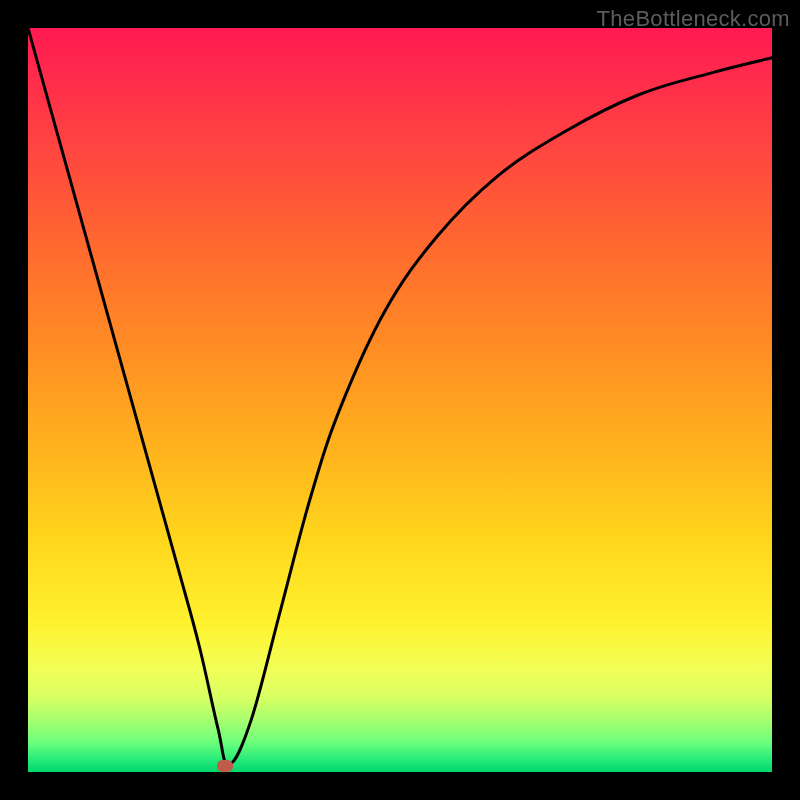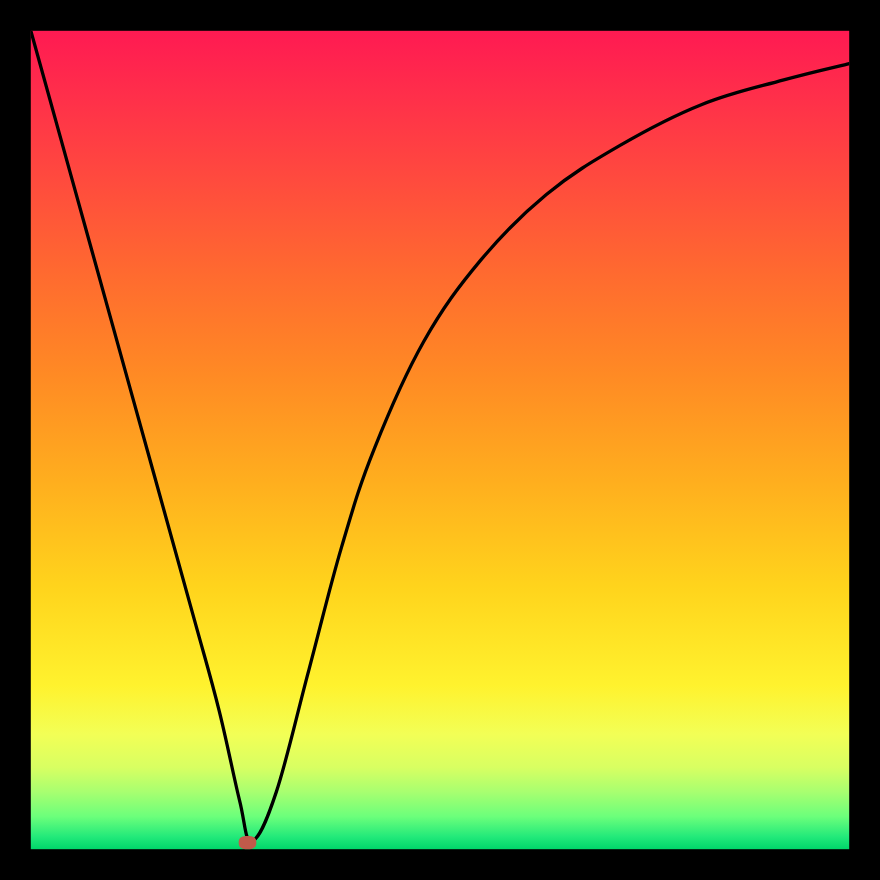--- a/index.html
+++ b/index.html
@@ -72,13 +72,14 @@
   <div class="plot">
 
     <svg class="curve" viewBox="0 0 744 744" preserveAspectRatio="none">
       <path d="M 0.0 0.0 C 6.8 24.6, 23.6 84.8, 37.2 133.9 C 50.8 183.0, 60.8 218.7, 74.4 267.8 C 88.0 316.9, 98.0 352.7, 111.6 401.8 C 125.2 450.9, 137.9 496.1, 148.8 535.7 C 159.7 575.2, 163.6 587.5, 171.1 617.5 C 178.6 647.5, 184.3 677.5, 189.7 699.4 C 195.2 721.2, 194.7 737.9, 200.9 736.6 C 207.0 735.2, 213.7 720.6, 223.2 691.9 C 232.7 663.3, 242.0 621.2, 253.0 580.3 C 263.9 539.4, 271.8 505.5, 282.7 468.7 C 293.6 431.9, 298.8 413.5, 312.5 379.4 C 326.1 345.3, 339.4 314.1, 357.1 282.7 C 374.9 251.3, 388.7 232.9, 409.2 208.3 C 429.7 183.8, 445.5 167.9, 468.7 148.8 C 491.9 129.7, 509.8 119.2, 535.7 104.2 C 561.6 89.2, 582.8 77.9, 610.1 67.0 C 637.4 56.0, 659.9 51.5, 684.5 44.6 C 709.0 37.8, 733.1 32.5, 744.0 29.8" fill="none" stroke="#000000" stroke-width="3" stroke-linejoin="round" stroke-linecap="round"></path>
     </svg>
 
     <div class="marker" style="left: 189.16px; top: 732.048px; background: rgb(193, 90, 74);"></div>
 
   </div>
 
+  <div class="watermark">TheBottleneck.com</div>
 </div>
 
 </body></html>

